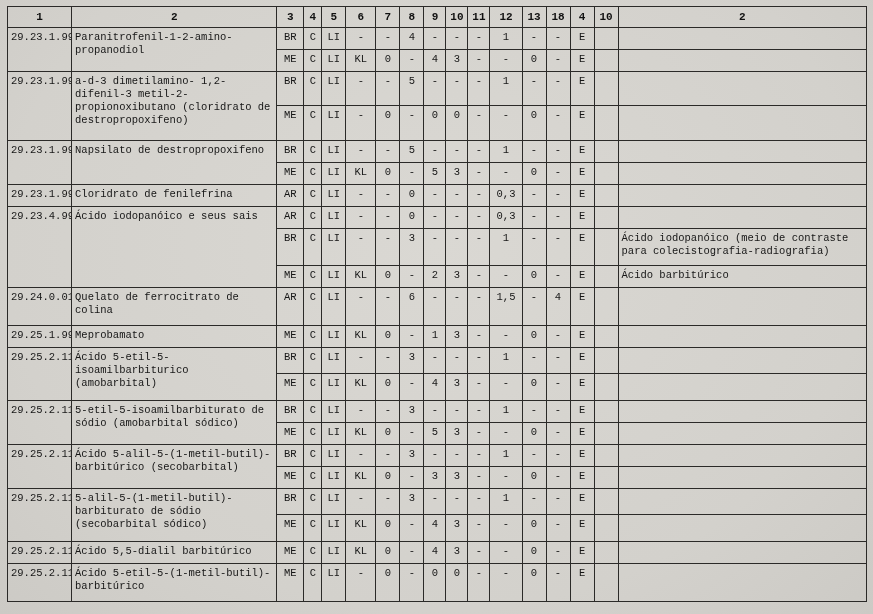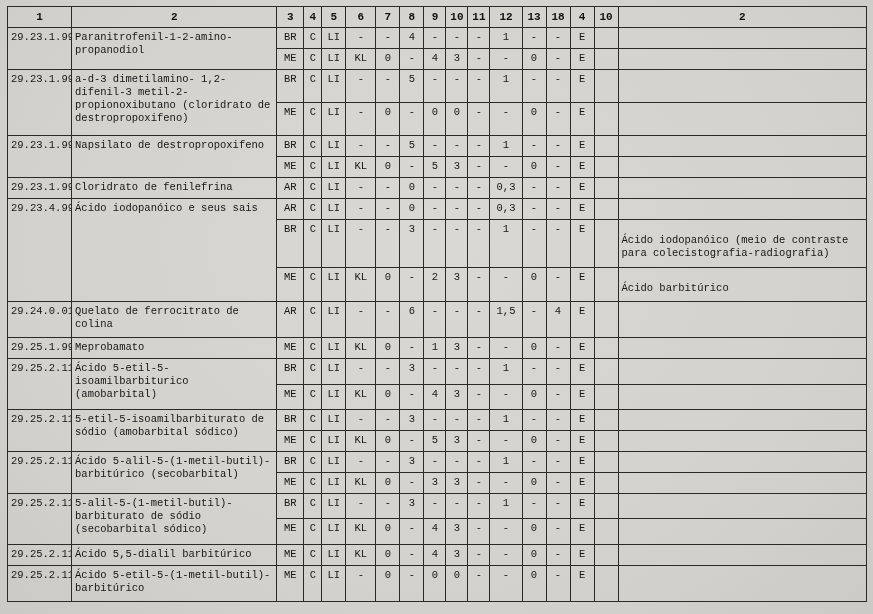--- a/index.html
+++ b/index.html
@@ -16,21 +16,21 @@
   }
   th,td{border:1px solid #2b2a28;overflow:hidden;}
   th{
     font-weight:bold;font-size:11px;text-align:center;
     height:20px;vertical-align:middle;padding:0;color:#111;
   }
   td{font-size:10.5px;line-height:1.25;padding:1px 3px;vertical-align:top;}
   td.code{white-space:nowrap;padding-top:3px;}
   td.desc{padding-top:3px;margin-left:35px;}
   td.val{text-align:center;padding-top:3px;}
-  td.note{text-align:left;padding-top:14px;}
+  td.note{text-align:left;padding-top:3px;}
 </style>
 </head>
 <body>
 
 <div class="page">
   <table class="doc">
     <colgroup>
       <col style="width:64px">
       <col style="width:205px">
       <col style="width:27px">

